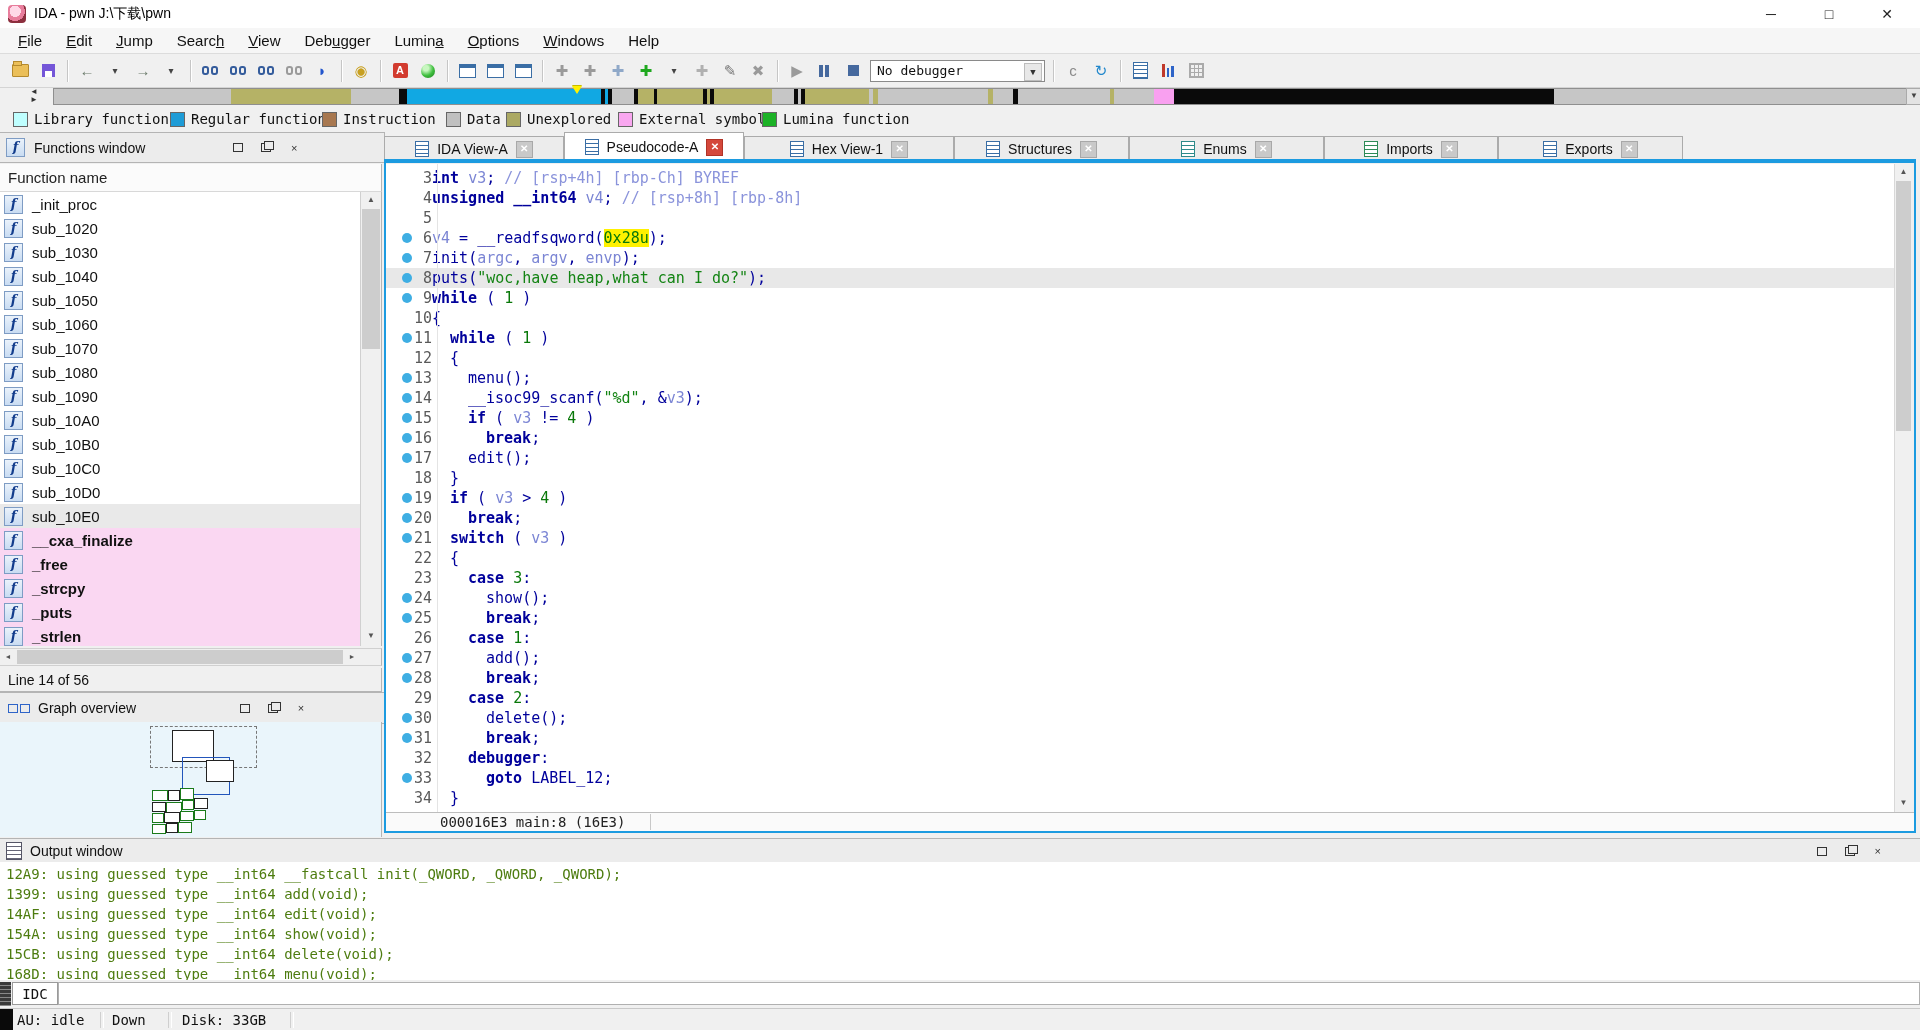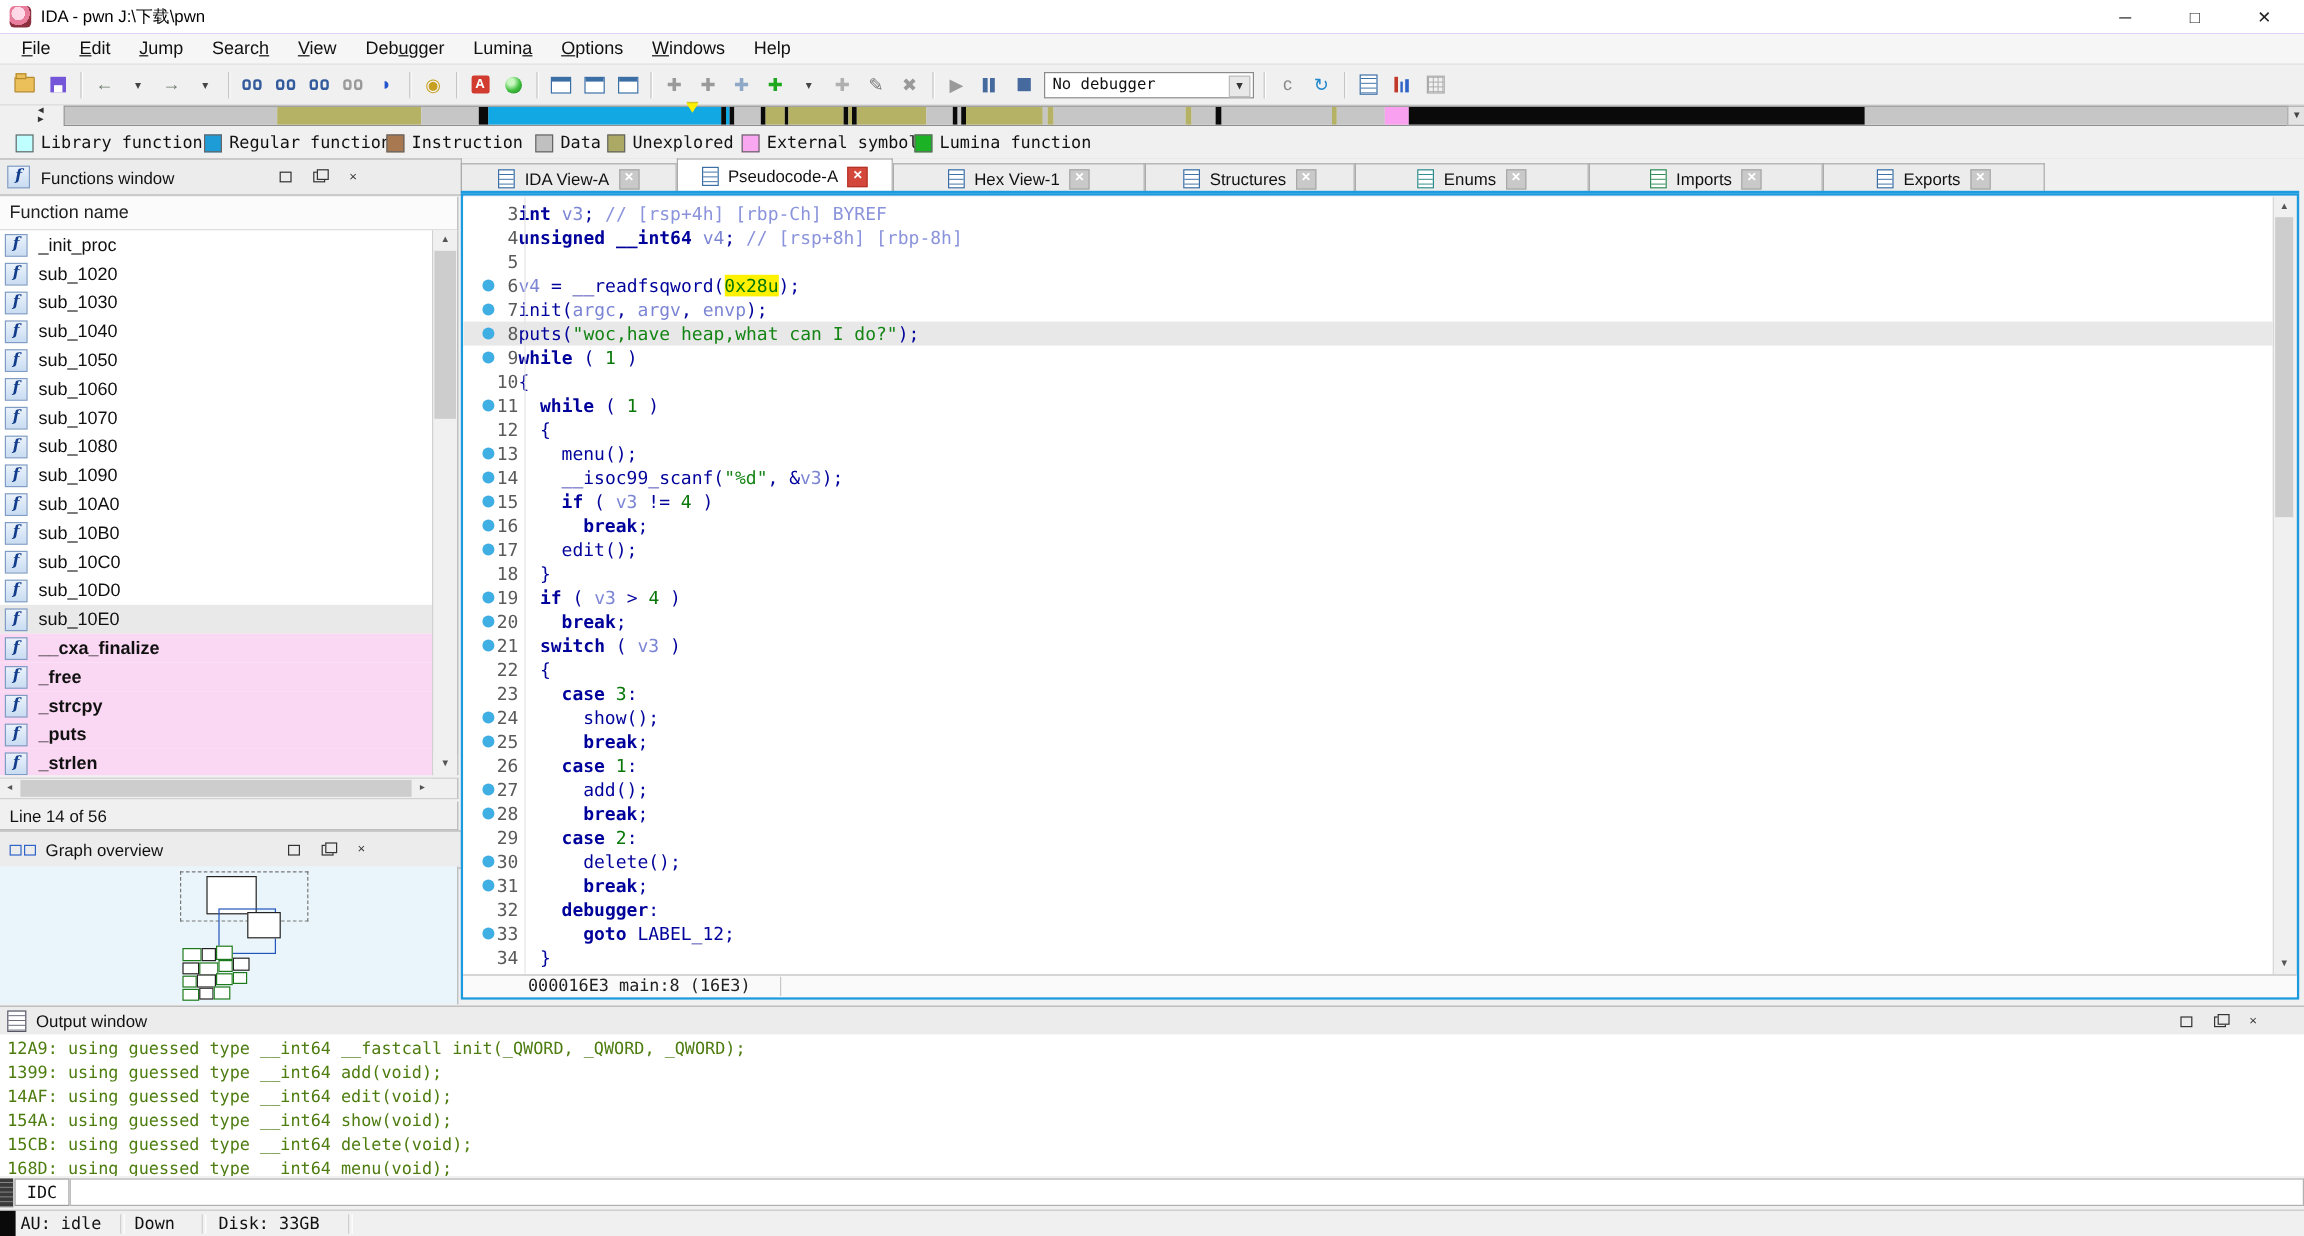--- a/index.html
+++ b/index.html
@@ -349,21 +349,21 @@
         <div class="tab" style="width: 175px;">
           <span class="tabicon" style="color: rgb(58, 110, 165); border-color: rgb(58, 110, 165);"></span>
           <span>Structures</span>
           <span class="tabx">✕</span>
         </div>
         <div class="tab" style="width: 195px;">
           <span class="tabicon" style="color: rgb(46, 139, 139); border-color: rgb(46, 139, 139);"></span>
           <span>Enums</span>
           <span class="tabx">✕</span>
         </div>
-        <div class="tab" style="width: 195px;">
+        <div class="tab" style="width: 174px;">
           <span class="tabicon" style="color: rgb(46, 139, 87); border-color: rgb(46, 139, 87);"></span>
           <span>Imports</span>
           <span class="tabx">✕</span>
         </div>
         <div class="tab" style="width: 185px;">
           <span class="tabicon" style="color: rgb(58, 110, 165); border-color: rgb(58, 110, 165);"></span>
           <span>Exports</span>
           <span class="tabx">✕</span>
         </div>
       </div>

